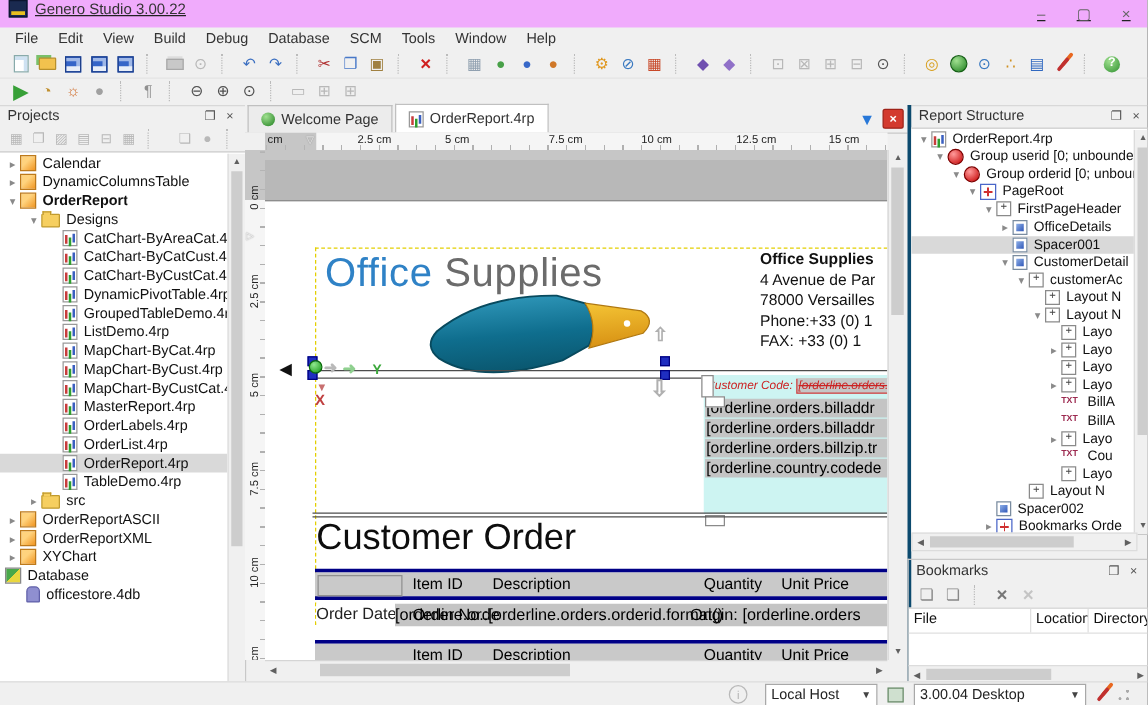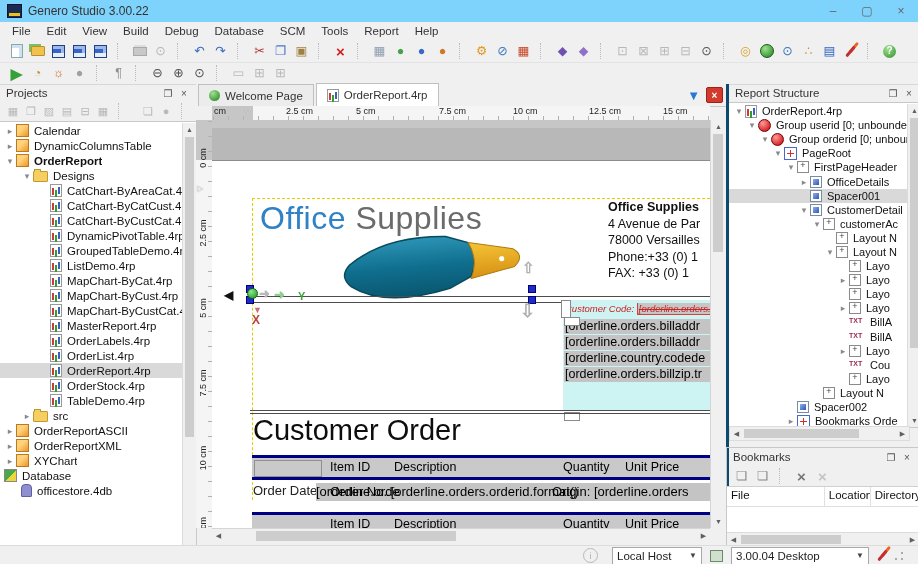--- a/index.html
+++ b/index.html
@@ -1,19 +1,19 @@
 <!DOCTYPE html>
 <html><head>
 <meta charset="utf-8">
 <style>
   html,body{margin:0;padding:0;background:#888;}
   #app{position:relative;width:918px;height:564px;background:#f0f0f0;overflow:hidden;
        font-family:"Liberation Sans",sans-serif;font-size:11.5px;color:#222;-webkit-font-smoothing:antialiased;}
   
-  #titlebar{position:absolute;left:0;top:0;width:918px;height:22px;background:#7dd3fc;display:flex;align-items:center;}
+  #titlebar{position:absolute;left:0;top:0;width:918px;height:22px;background:#f0abfc;display:flex;align-items:flex-start;text-decoration:underline;}
   #appicon{width:13px;height:12px;margin:0 6px 0 7px;background:#1a2a50;border:1px solid #0c1530;position:relative;}
   #appicon::after{content:"";position:absolute;left:1px;right:1px;bottom:1px;height:3px;background:#e8c020;}
   #wintitle{font-size:12px;color:#333;}
   #wincontrols{margin-left:auto;display:flex;height:22px;}
   .winbtn{width:34px;height:22px;display:flex;align-items:center;justify-content:center;color:#666;font-size:12px;}
   
   #menubar{position:absolute;left:0;top:22px;width:918px;height:18px;display:flex;align-items:center;padding-left:4px;}
   .menuitem{padding:1px 8px;color:#333;}
   
   .toolbar{position:absolute;left:0;width:918px;height:22px;display:flex;align-items:center;padding-left:6px;border-bottom:1px solid #e3e3e3;}
@@ -168,21 +168,21 @@
   <div id="menubar">
 
   <span class="menuitem">File</span>
       <span class="menuitem">Edit</span>
       <span class="menuitem">View</span>
       <span class="menuitem">Build</span>
       <span class="menuitem">Debug</span>
       <span class="menuitem">Database</span>
       <span class="menuitem">SCM</span>
       <span class="menuitem">Tools</span>
-      <span class="menuitem">Report</span>
+      <span class="menuitem">Window</span>
       <span class="menuitem">Help</span>
     </div>
 
   <div id="toolbar1" class="toolbar">
 
   <span class="tb" data-icon="page" title="new-file"></span>
       <span class="tb" data-icon="folder-open" title="open-file"></span>
       <span class="tb" data-icon="floppy" title="save"></span>
       <span class="tb" data-icon="floppy" title="save-as"></span>
       <span class="tb" data-icon="floppy" title="save-all"></span>
@@ -440,25 +440,20 @@
           </div>
           <div class="trow" style="--ind: 2;">
             <span class="exp"></span>
             <span class="ico" data-icon="rp"></span>
             <span class="lbl">OrderList.4rp</span>
           </div>
           <div class="trow sel" style="--ind: 2;">
             <span class="exp"></span>
             <span class="ico" data-icon="rp"></span>
             <span class="lbl">OrderReport.4rp</span>
-          </div>
-          <div class="trow" style="--ind: 2;">
-            <span class="exp"></span>
-            <span class="ico" data-icon="rp"></span>
-            <span class="lbl">OrderStock.4rp</span>
           </div>
           <div class="trow" style="--ind: 2;">
             <span class="exp"></span>
             <span class="ico" data-icon="rp"></span>
             <span class="lbl">TableDemo.4rp</span>
           </div>
           <div class="trow" style="--ind: 1;">
             <span class="exp">▸</span>
             <span class="ico" data-icon="folder"></span>
             <span class="lbl">src</span>
@@ -598,22 +593,22 @@
 
     <div id="cyanblock"></div>
     <div id="ccode">
       <span class="ccl">Customer Code:</span>
       <span class="ccf">[orderline.orders.userid</span>
     </div>
     <div id="cfields">
 
         <div class="cfield">[orderline.orders.billaddr</div>
         <div class="cfield">[orderline.orders.billaddr</div>
+        <div class="cfield">[orderline.orders.billzip.tr</div>
         <div class="cfield">[orderline.country.codede</div>
-        <div class="cfield">[orderline.orders.billzip.tr</div>
       </div>
     <span class="selbox" style="left:349px;top:180px;width:8px;height:16px"></span>
     <span class="selbox" style="left:352px;top:197px;width:14px;height:7px"></span>
     <span class="selbox" style="left:352px;top:292px;width:14px;height:7px"></span>
 
     <div class="divline" style="top:290px"></div>
     <div class="divline" style="top:293px"></div>
 
     <div id="heading">Customer Order</div>
 

